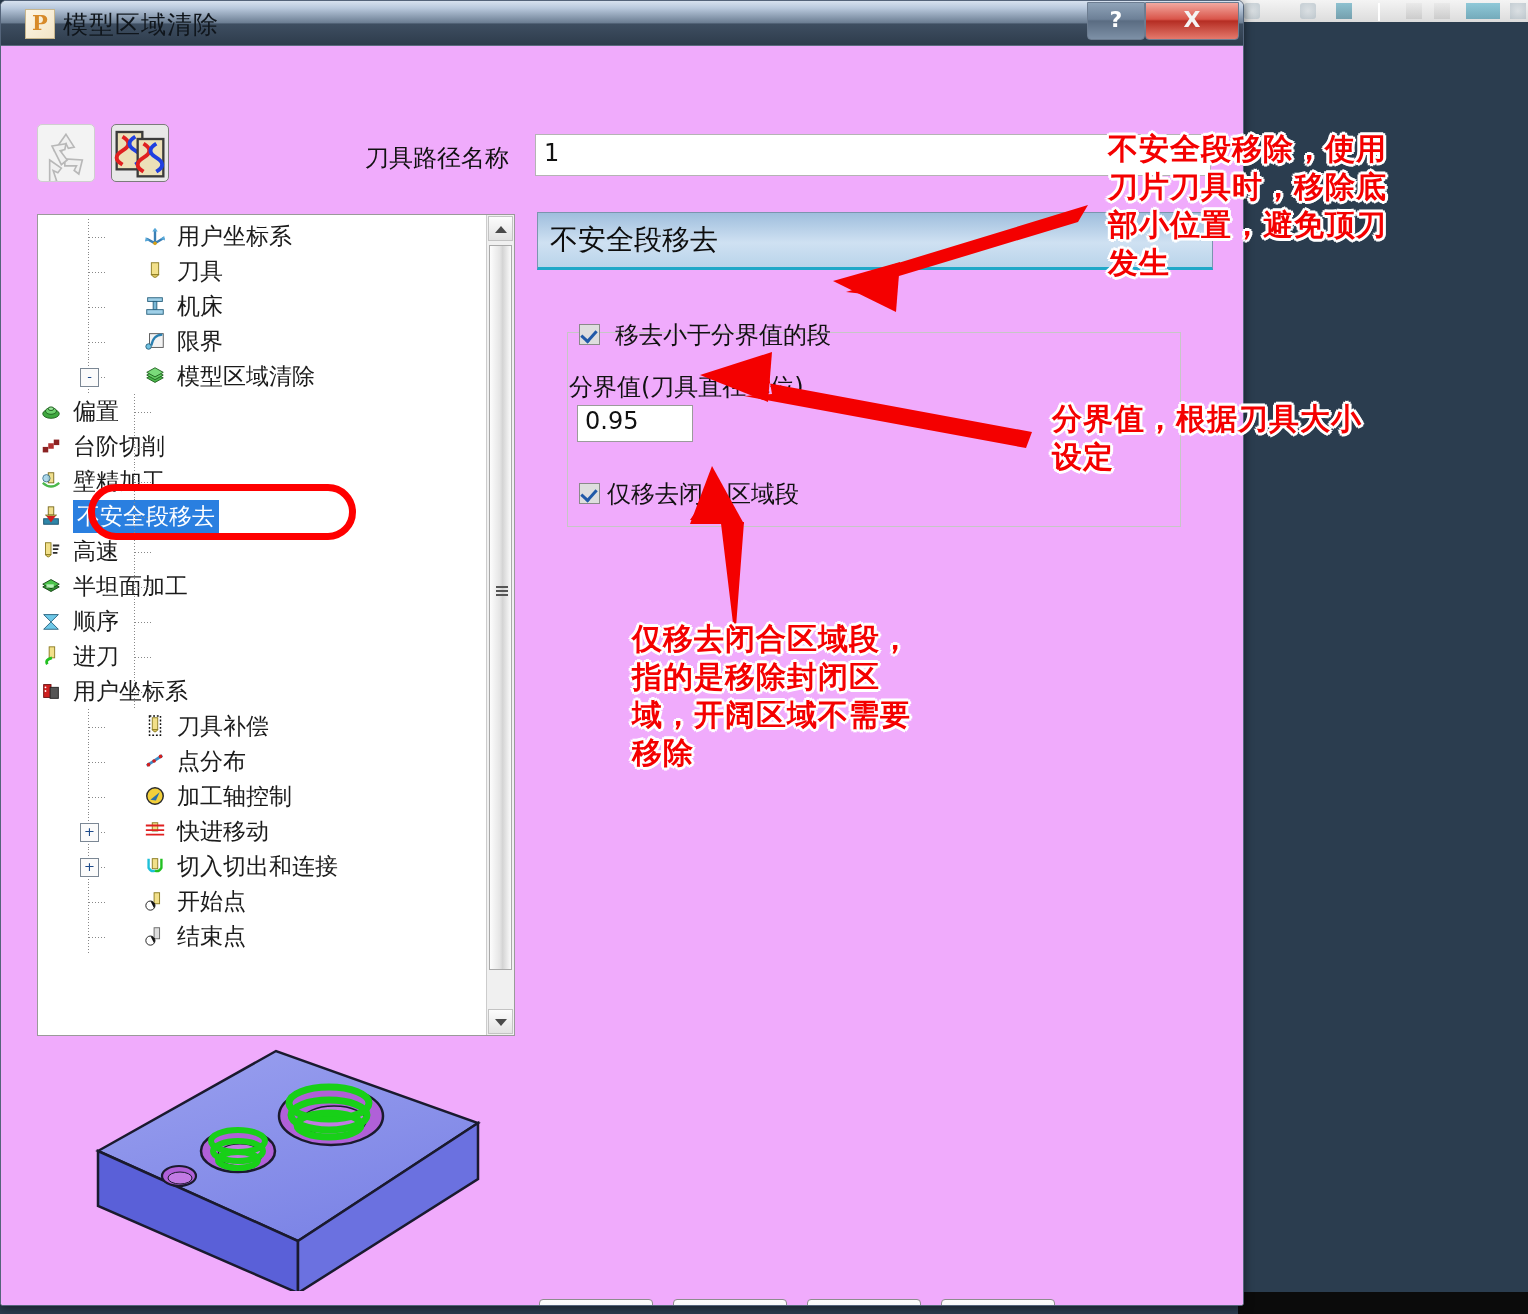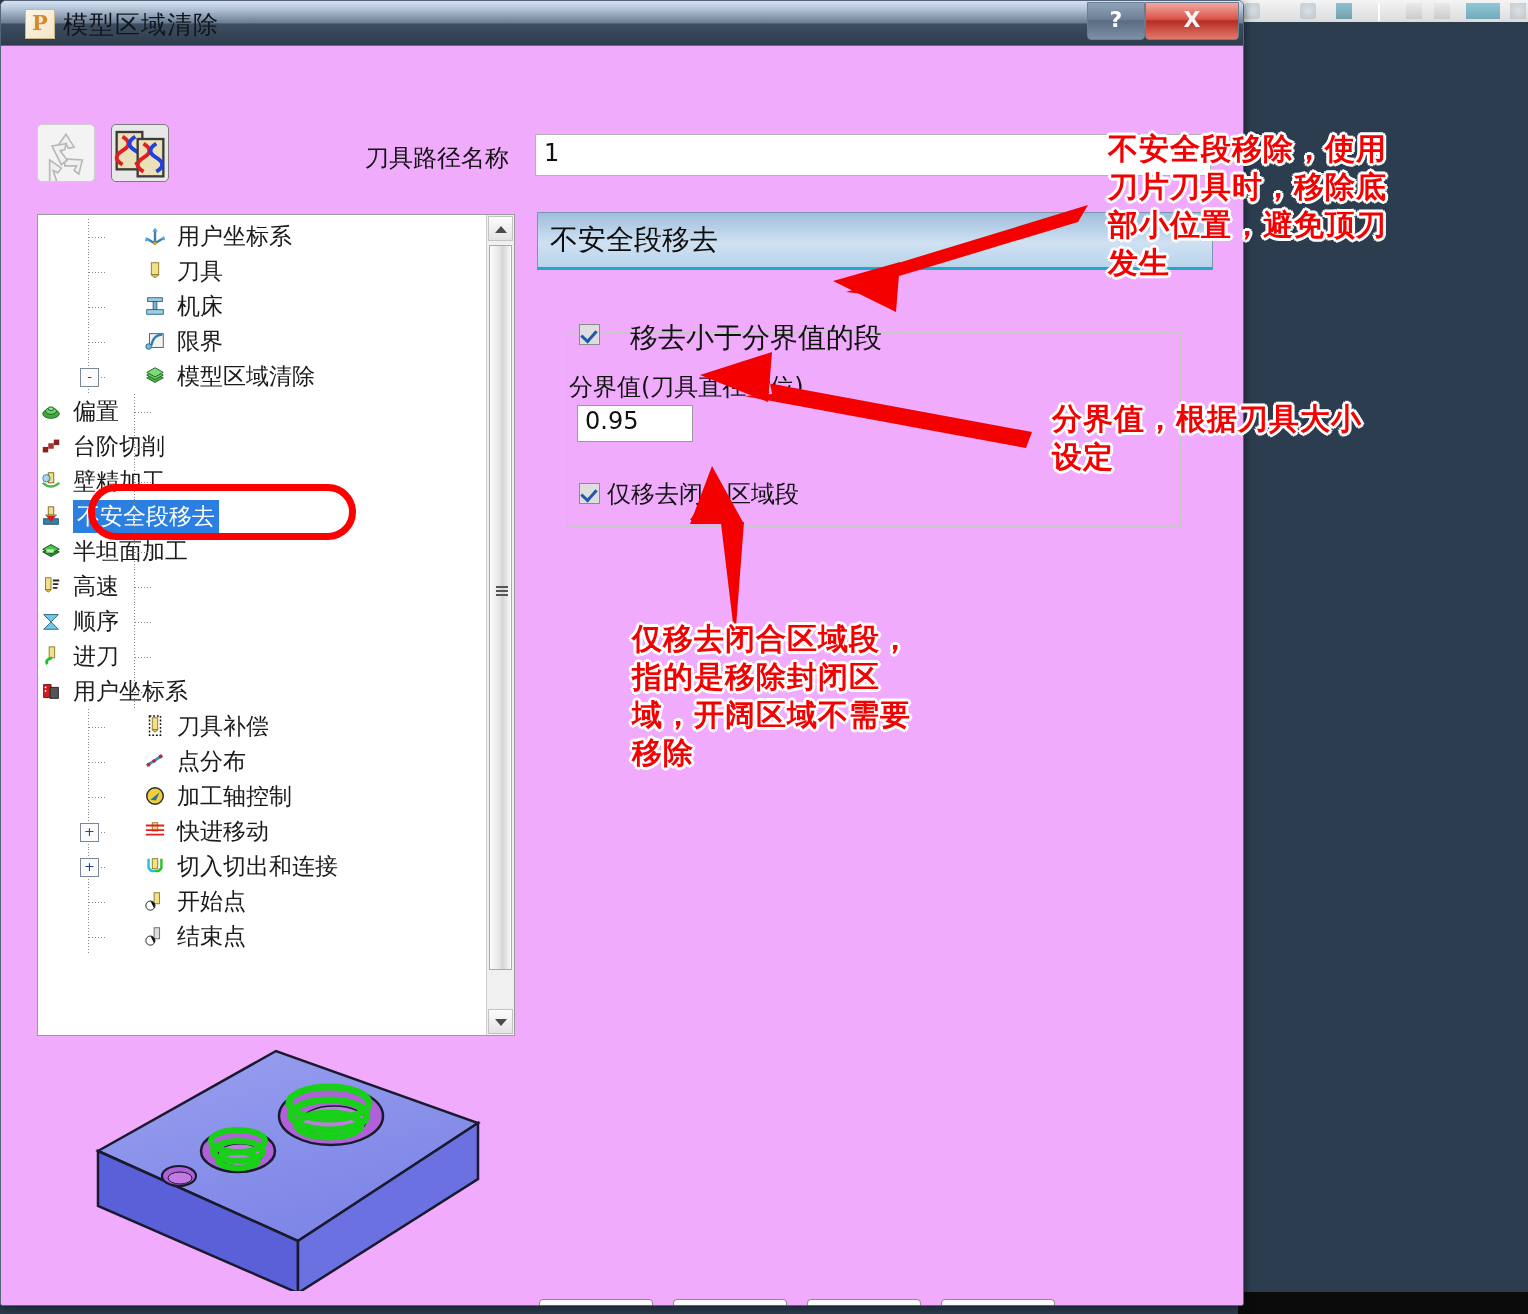--- a/index.html
+++ b/index.html
@@ -84,21 +84,21 @@
   #page-header{position:absolute;left:536px;top:166px;width:676px;height:58px;
       background:linear-gradient(to bottom,#9fbedd,#cfe1f2 55%,#b9d4ea);
       border:1px solid #7b95ae;border-bottom:3px solid #1fa8c8;box-sizing:border-box;}
   #page-header span{position:absolute;left:12px;top:8px;font-size:28px;color:#0d0d0d;}
   #groupbox{position:absolute;left:566px;top:286px;width:614px;height:195px;
       border:1px solid #c6c6c6;box-sizing:border-box;}
   .chk{position:absolute;width:21px;height:21px;background:#dedede;border:1px solid #8a8a8a;box-sizing:border-box;}
   .chk:after{content:"";position:absolute;left:4px;top:2px;width:7px;height:12px;
       border:solid #2159a8;border-width:0 3px 3px 0;transform:rotate(42deg);}
   #chk1{left:578px;top:278px;}
-  #chk1-lbl{position:absolute;left:629px;top:273px;font-size:28px;color:#111;}
+  #chk1-lbl{position:absolute;left:614px;top:273px;font-size:24px;color:#111;}
   #val-lbl{position:absolute;left:568px;top:325px;font-size:24px;color:#111;}
   #val-input{position:absolute;left:576px;top:359px;width:116px;height:37px;background:#fff;
       border:1px solid #9b9b9b;box-sizing:border-box;font-size:24px;color:#111;padding:1px 7px;
       font-family:"DejaVu Sans",sans-serif;}
   #chk2{left:578px;top:437px;}
   #chk2-lbl{position:absolute;left:606px;top:432px;font-size:24px;color:#111;}
 
   
   .dlgbtn{position:absolute;top:1253px;height:42px;border:1px solid #8d8d8d;border-radius:4px;
       background:linear-gradient(to bottom,#fcfcfc,#efefef 48%,#dcdcdc 52%,#cfcfcf);
@@ -271,35 +271,35 @@
                 <path d="M6 11 q6 5 12 0z" fill="#e6cf6a" stroke="#7a6a20"></path>
                 <rect x="4" y="15" width="16" height="6" fill="#2e86a8" stroke="#19506b"></rect>
                 <path d="M7 12 l10 0 -5 7z" fill="#d02020"></path>
               </svg></span>
             <span class="lbl">不安全段移去</span>
           </div>
           <div class="node lvl1">
             <div class="dotline deep"></div>
             <div class="hbranch deep"></div>
             <span class="tico"><svg viewBox="0 0 24 24" width="26" height="22">
+                <rect x="6" y="3" width="6" height="13" fill="#f2e08a" stroke="#8a7a20"></rect>
+                <path d="M6 16 q3 5 6 0z" fill="#e6cf6a" stroke="#8a7a20"></path>
+                <path d="M14 6 l7 0 M14 10 l6 0 M14 14 l5 0" stroke="#2b2b2b" stroke-width="2"></path>
+              </svg></span>
+            <span class="lbl">高速</span>
+          </div>
+          <div class="node lvl1">
+            <div class="dotline deep"></div>
+            <div class="hbranch deep"></div>
+            <span class="tico"><svg viewBox="0 0 24 24" width="26" height="22">
                 <polygon points="3,13 12,8 21,13 12,18" fill="#2f8f2f" stroke="#154515"></polygon>
                 <polygon points="3,10 12,5 21,10 12,15" fill="#49c449" stroke="#154515"></polygon>
                 <path d="M7 11 l8 0 M7 13 l8 0" stroke="#d9ffd9" stroke-width="1.2"></path>
               </svg></span>
             <span class="lbl">半坦面加工</span>
-          </div>
-          <div class="node lvl1">
-            <div class="dotline deep"></div>
-            <div class="hbranch deep"></div>
-            <span class="tico"><svg viewBox="0 0 24 24" width="26" height="22">
-                <rect x="6" y="3" width="6" height="13" fill="#f2e08a" stroke="#8a7a20"></rect>
-                <path d="M6 16 q3 5 6 0z" fill="#e6cf6a" stroke="#8a7a20"></path>
-                <path d="M14 6 l7 0 M14 10 l6 0 M14 14 l5 0" stroke="#2b2b2b" stroke-width="2"></path>
-              </svg></span>
-            <span class="lbl">高速</span>
           </div>
           <div class="node lvl1">
             <div class="dotline deep"></div>
             <div class="hbranch deep"></div>
             <span class="tico"><svg viewBox="0 0 24 24" width="26" height="22">
                 <polygon points="4,5 20,5 12,13" fill="#6ec8e8" stroke="#27607d"></polygon>
                 <polygon points="4,21 20,21 12,13" fill="#6ec8e8" stroke="#27607d"></polygon>
               </svg></span>
             <span class="lbl">顺序</span>
           </div>

